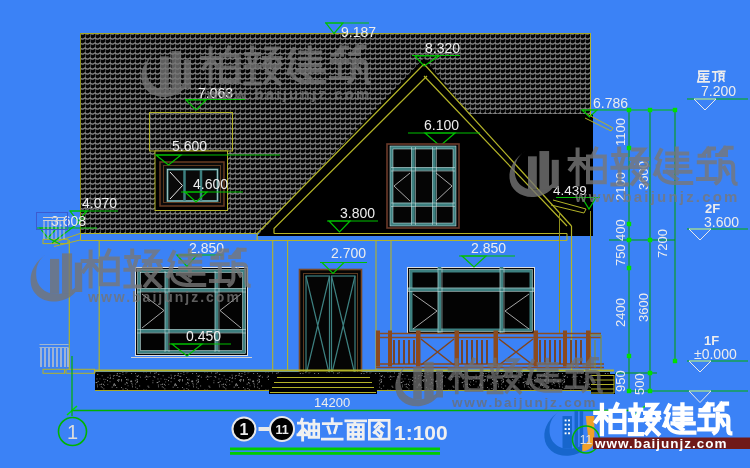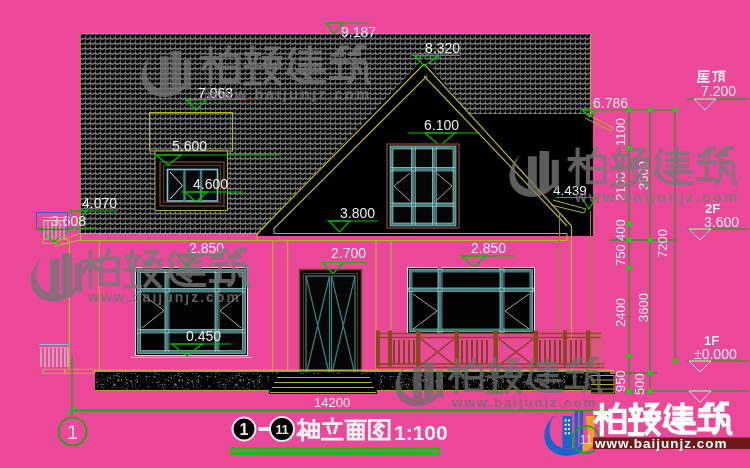--- a/index.html
+++ b/index.html
@@ -1,16 +1,16 @@
 <!DOCTYPE html>
 <html><head>
 <meta charset="utf-8">
 <style>
   html,body{margin:0;padding:0;background:#000;}
-  #page{position:relative;width:750px;height:468px;background:#ec4899;overflow:hidden;text-decoration:underline;}
+  #page{position:relative;width:750px;height:468px;background:#3b82f6;overflow:hidden;text-decoration:underline;}
   svg text{font-family:"Liberation Sans",sans-serif;}
 </style>
 </head>
 <body>
 <div id="page">
 <svg width="750" height="468" viewBox="0 0 750 468" xmlns="http://www.w3.org/2000/svg">
 <defs>
   <pattern id="tiles" width="5" height="5" patternUnits="userSpaceOnUse">
     <rect width="5" height="5" fill="#060606"></rect>
     <line x1="0.4" y1="0" x2="0.4" y2="5" stroke="#5d5d5d" stroke-width="0.9"></line>

